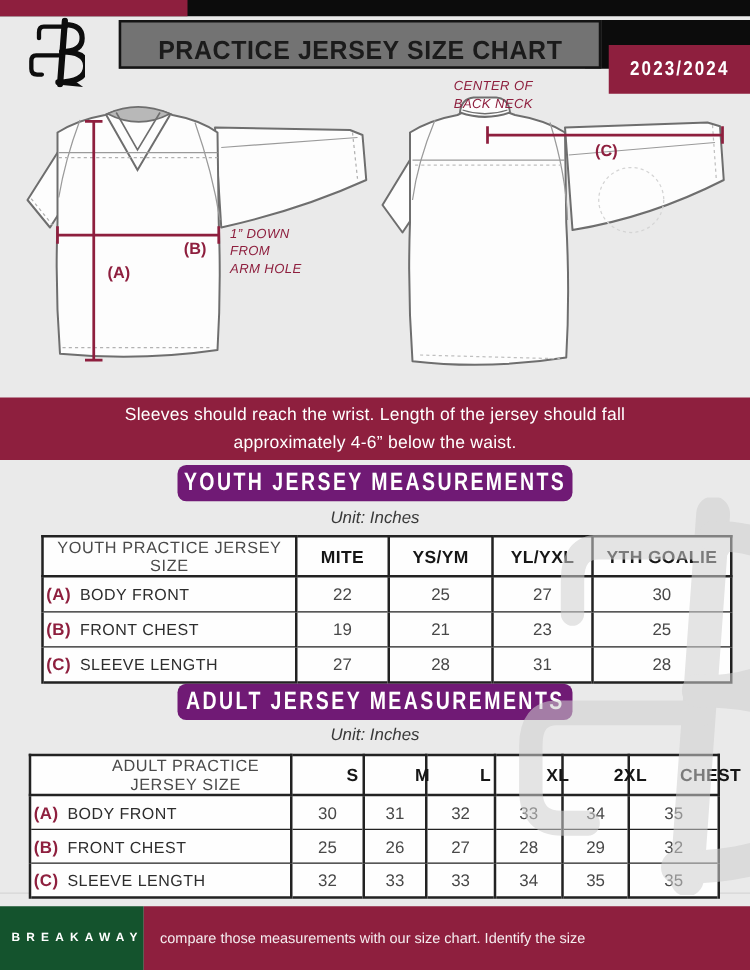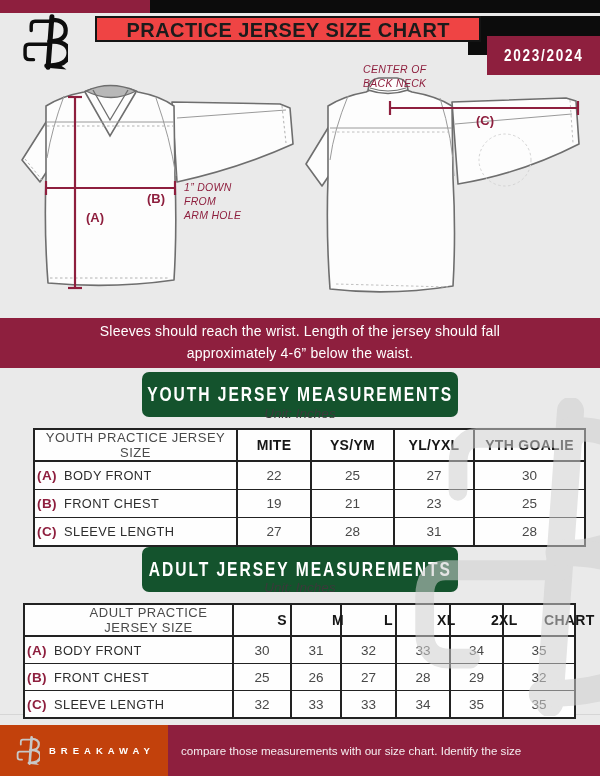--- a/index.html
+++ b/index.html
@@ -9,23 +9,23 @@
     -webkit-font-smoothing:antialiased;
   }
   
   .top-strip { position:absolute; top:0; left:0; width:600px; height:13px; background:#0c0c0c; }
   .top-strip .maroon-seg { position:absolute; top:0; left:0; width:150px; height:13px; background:#8e1f3e; }
 
   
   .header-band { position:absolute; top:13px; left:0; width:600px; height:43px; }
   .header-black { position:absolute; left:468px; top:3px; width:132px; height:39px; background:#0c0c0c; }
   .title-box {
-    position:absolute; left:95px; top:3px; width:386px; height:26px;
-    background:#ef4444; border:2px solid #141414; box-sizing:border-box;
-    display:flex; align-items:flex-start; justify-content:center; z-index:2;
+    position:absolute; left:95px; top:3px; width:386px; height:39px;
+    background:#737373; border:2px solid #141414; box-sizing:border-box;
+    display:flex; align-items:flex-end; justify-content:center; z-index:2;
   }
   .page-title { font-weight:bold; font-size:21px; letter-spacing:.5px; color:#1b1b1b; transform:scaleX(.95); white-space:nowrap; }
   .season-badge {
     position:absolute; left:487px; top:3px; width:113px; height:39px; background:#8e1f3e;
     display:flex; align-items:center; justify-content:center; z-index:2;margin-top:20px;
   }
   .season-badge span { color:#fff; font-weight:bold; font-size:16px; letter-spacing:2px; transform:scaleX(.85); white-space:nowrap; }
   .logo-main { position:absolute; left:22px; top:1px; z-index:3; }
 
   
@@ -40,21 +40,21 @@
   
   .notice-banner {
     position:absolute; top:318px; left:0; width:600px; height:50px; background:#8e1f3e;
     color:#fff; display:flex; flex-direction:column; align-items:center; justify-content:center;
     font-size:14px; line-height:1.55; letter-spacing:.2px;
   }
 
   
   .section-pill {
     position:absolute; left:50%; transform:translateX(-50%);
-    width:316px; height:45px; background:#14532d; border-radius:7px;
+    width:316px; height:29px; background:#701a75; border-radius:7px;
     display:flex; align-items:center; justify-content:center; z-index:2;
   }
   .section-pill span { color:#fff; font-weight:bold; font-size:20px; letter-spacing:2.5px; transform:scaleX(.78); white-space:nowrap; }
   .unit-label { position:absolute; left:0; width:600px; text-align:center; font-style:italic; font-size:13.5px; color:#3a3a3a; z-index:2; }
 
   
   table.meas { position:absolute; border-collapse:collapse; table-layout:fixed; border:2px solid #222; z-index:2; }
   .meas th, .meas td { border:1px solid #222; border-left-width:2px; border-right-width:2px; background:rgba(255,255,255,.93); padding:0; }
   .meas thead th { border-top-width:2px; border-bottom-width:2px; }
   .meas th.size-col { font-size:14px; font-weight:bold; color:#161616; letter-spacing:.3px; }
@@ -62,21 +62,21 @@
   .meas td.row-label { text-align:left; padding-left:2px; font-size:12.8px; color:#2d2d2d; letter-spacing:.4px; }
   .meas td.row-label .key { color:#8e1f3e; font-weight:bold; font-size:13.5px; margin-right:7px; }
   .meas td.val { text-align:center; font-size:13.5px; color:#484848; }
   #youth-table th { height:30px; } #youth-table td { height:27px; }
   #adult-table th { height:27px;padding-left:40px; } #adult-table td { height:26px; }
 
   .divider { position:absolute; top:714px; left:0; width:600px; height:1px; background:#d6d6d6; }
 
   
   .footer { position:absolute; top:725px; left:0; width:600px; height:51px; display:flex; z-index:4; }
-  .brand-box { width:168px; background:#c2410c; display:flex; align-items:center; padding-left:16px; box-sizing:border-box; }
+  .brand-box { width:115px; background:#14532d; display:flex; align-items:center; box-sizing:border-box; }
   .brand-name { color:#fff; font-size:9.5px; font-weight:bold; letter-spacing:5px; margin-left:9px; white-space:nowrap; }
   .note-box {
     flex:1; background:#8e1f3e; color:#f5ecef; font-size:11.6px; line-height:1.3;
     padding:4px 6px 4px 13px; display:flex; flex-direction:column; justify-content:center;
   }
 
   
   .watermark { position:absolute; left:408px; top:398px; z-index:3; opacity:.55; pointer-events:none; }
 </style>
 </head>
@@ -246,21 +246,21 @@
         <col style="width:72px">
       </colgroup>
     <thead>
       <tr>
         <th class="label-col">ADULT PRACTICE JERSEY SIZE</th>
         <th class="size-col">S</th>
         <th class="size-col">M</th>
         <th class="size-col">L</th>
         <th class="size-col">XL</th>
         <th class="size-col">2XL</th>
-        <th class="size-col">CHART</th>
+        <th class="size-col">CHEST</th>
       </tr>
     </thead>
     <tbody>
       <tr>
         <td class="row-label"><span class="key">(A)</span><span>BODY FRONT</span></td>
         <td class="val">30</td>
         <td class="val">31</td>
         <td class="val">32</td>
         <td class="val">33</td>
         <td class="val">34</td>

